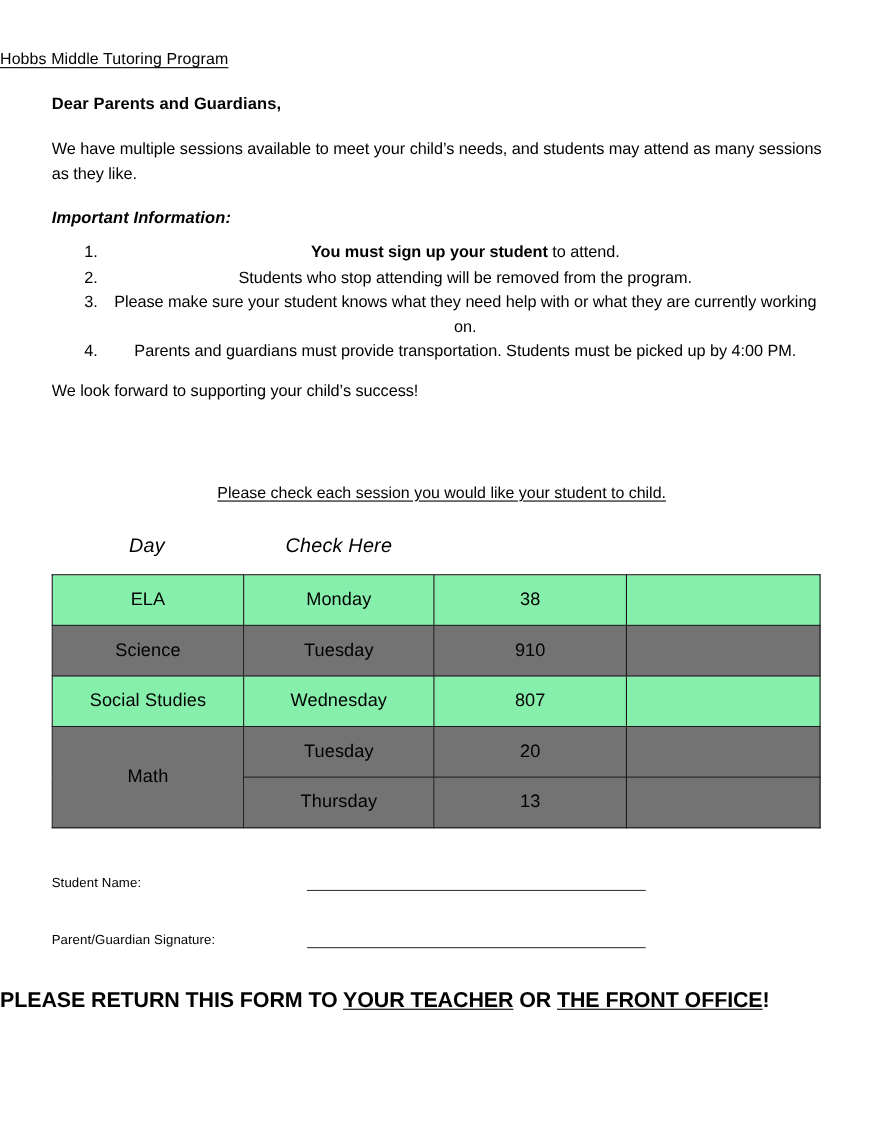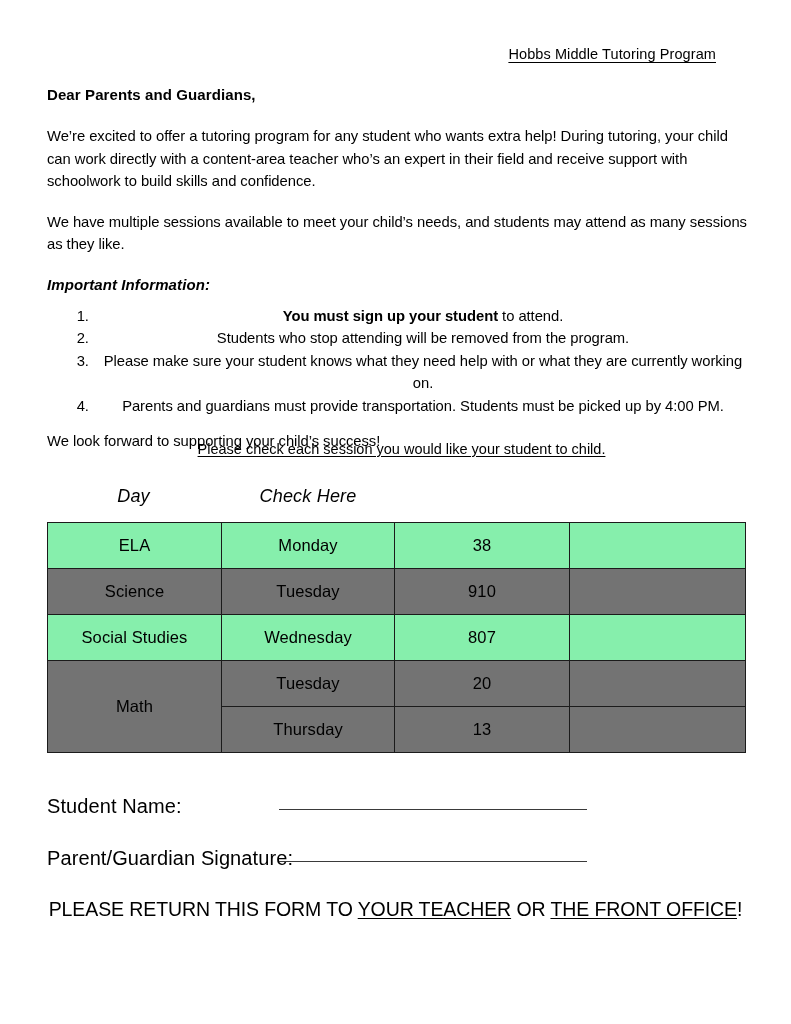--- a/index.html
+++ b/index.html
@@ -22,21 +22,21 @@
     height: 1024px;
     background: #ffffff;
   }
 
   
   .doc-title {
     position: absolute;
     left: 0;
     top: 46px;
     width: 716px;
-    text-align: right;
+    text-align: left;
     font-size: 14.5px;
     letter-spacing: .1px;
     text-decoration: underline;
     text-underline-offset: 3px;
   }
 
   
   .body-wrap {
     position: absolute;
     left: 47px;
@@ -136,21 +136,21 @@
     letter-spacing: .1px;
     padding: 0 4px;
   }
   .green  { background: #86efac; }
   .yellow { background: #737373; }
 
   
   .sig-row {
     position: absolute;
     left: 47px;
-    font-size: 20px;
+    font-size: 12px;
     letter-spacing: .1px;
   }
   .sig-row .label {
     display: inline-block;
     vertical-align: baseline;
   }
   .sig-row .line {
     position: absolute;
     top: 14px;
     left: 232px;
@@ -159,42 +159,40 @@
   }
   #sig-student  { top: 795px; }
   #sig-parent   { top: 847px; }
 
   
   .footer-return {
     position: absolute;
     left: 0;
     top: 898px;
     width: 791px;
-    text-align: center;
     font-size: 19.5px;
-    font-weight: normal;
+    font-weight: bold;
     letter-spacing: -.1px;
   }
   .footer-return u {
     text-decoration: underline;
     text-underline-offset: 2px;
   }
 </style>
 </head>
 <body>
 
 <div class="page">
 
   <div class="doc-title">Hobbs Middle Tutoring Program</div>
 
   <div class="body-wrap">
 
     <p class="salutation">Dear Parents and Guardians,</p>
 
-    <p class="para">We’re excited to offer a tutoring program for any student who wants extra help! During tutoring, your child can work directly with a content-area teacher who’s an expert in their field and receive support with schoolwork to build skills and confidence.</p>
 
     <p class="para tight">We have multiple sessions available to meet your child’s needs, and students may attend as many sessions as they like.</p>
 
     <p class="heading-bold">Important Information:</p>
 
     <ol class="info-list">
       <li>
         <b>You must sign up your student</b><span> to attend.</span>
       </li>
       <li>

